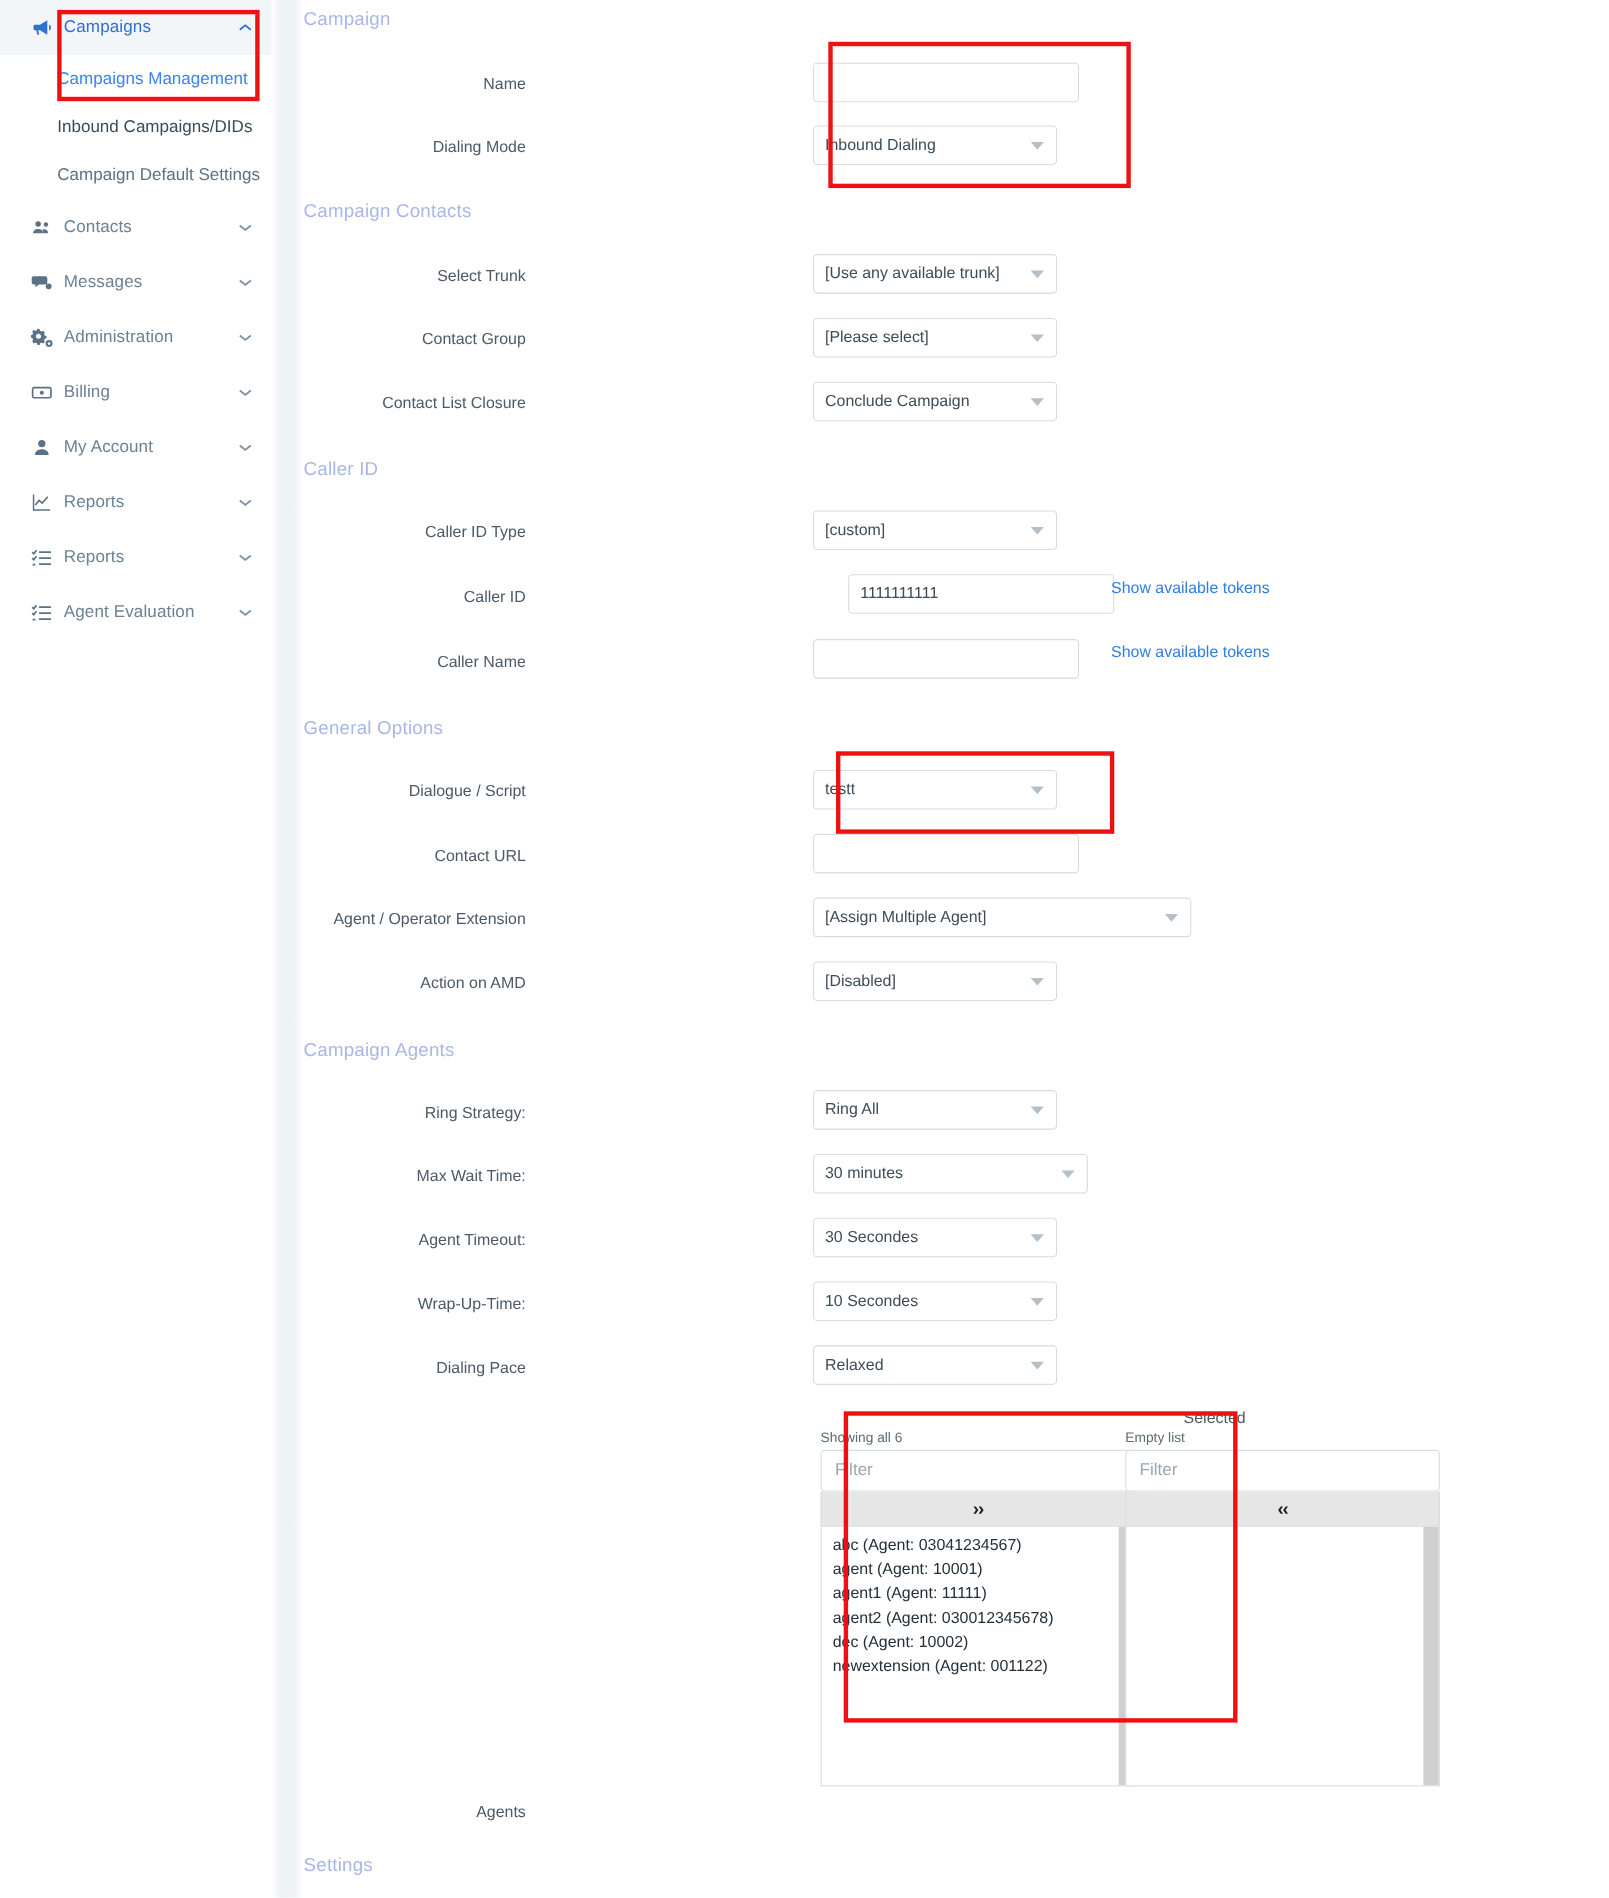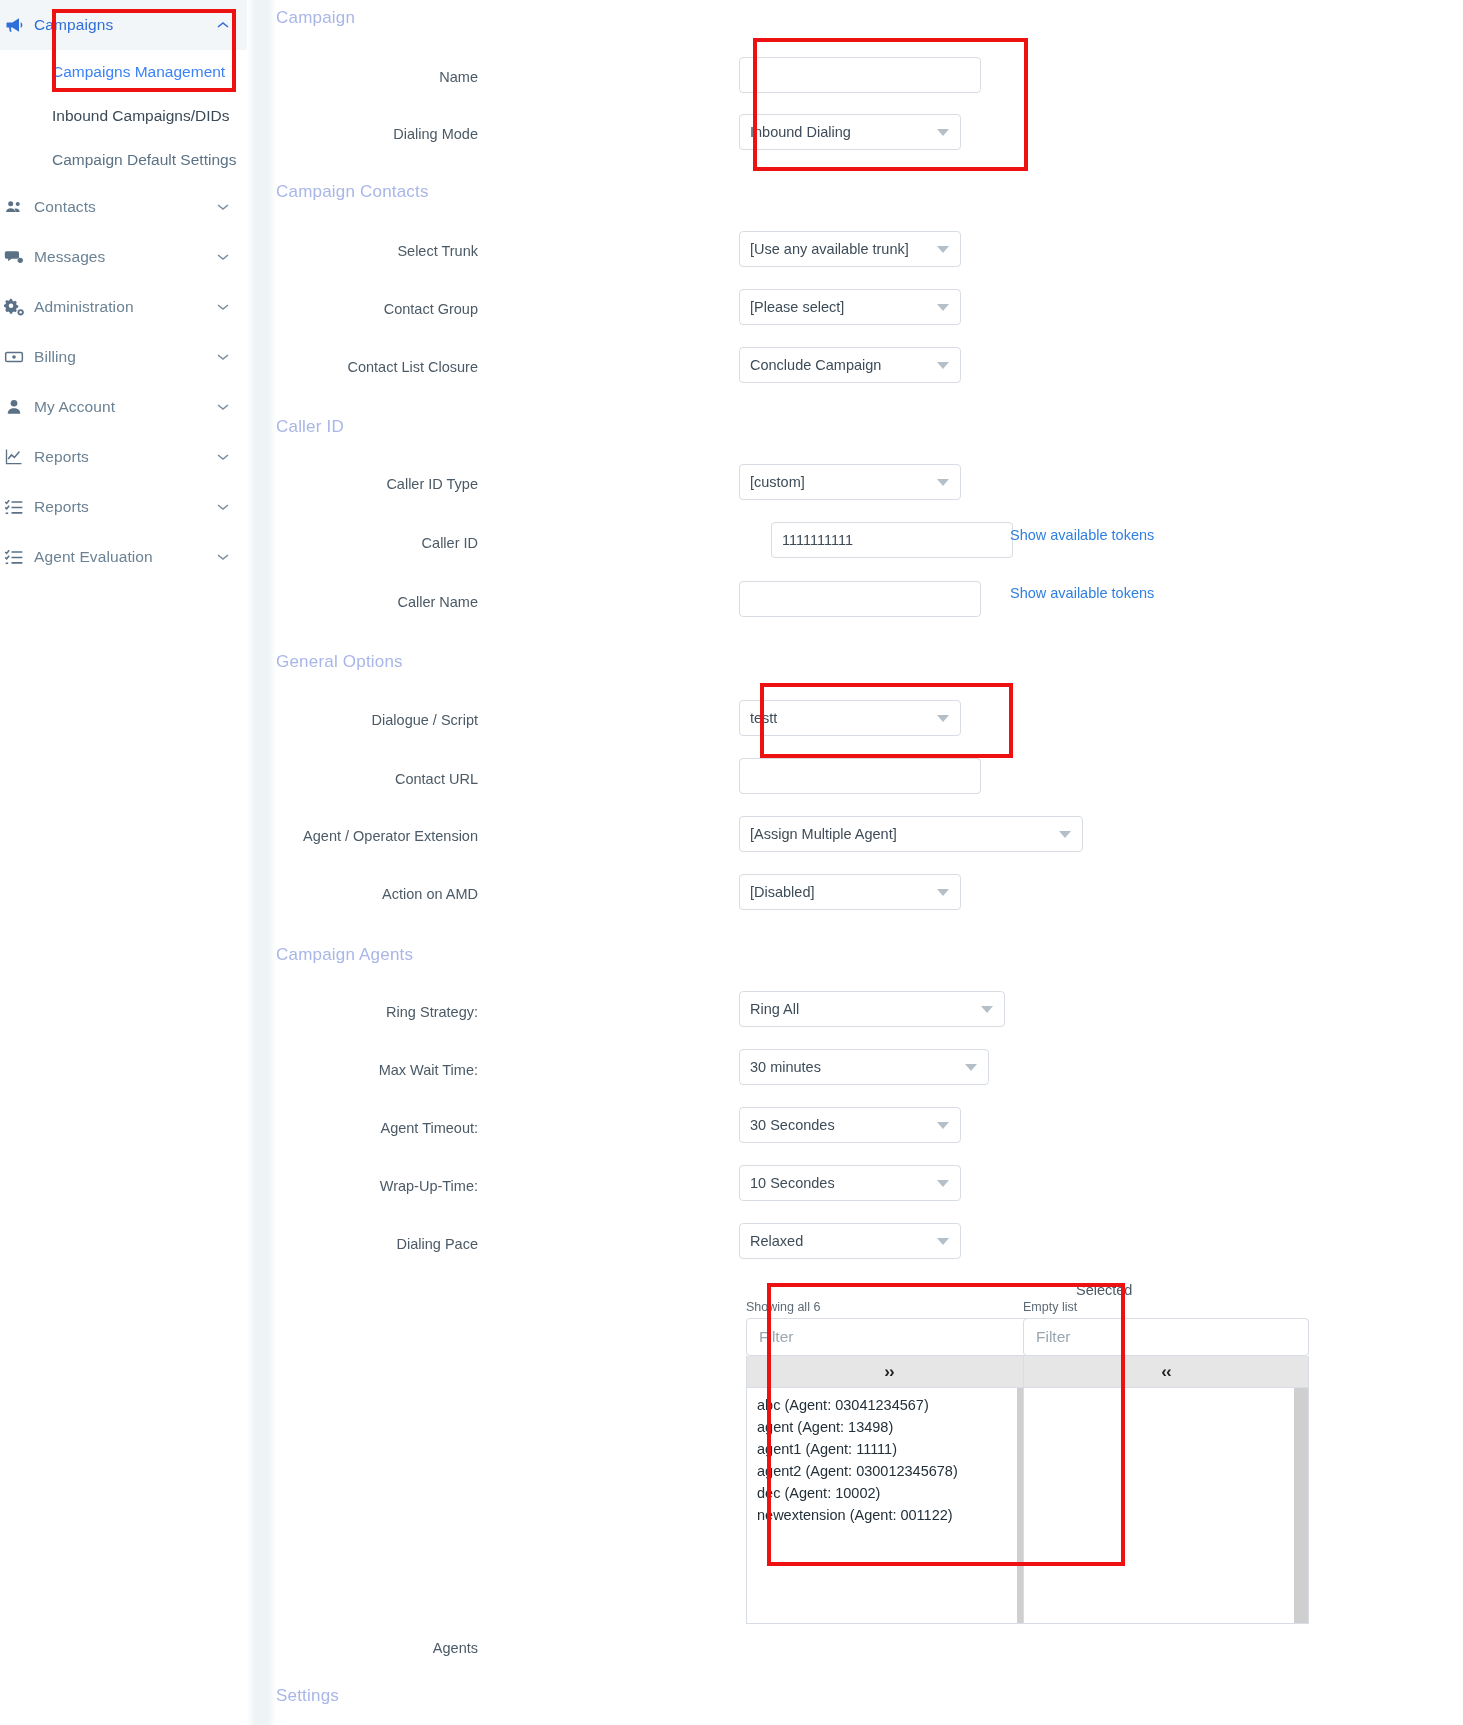--- a/index.html
+++ b/index.html
@@ -22,21 +22,21 @@
     width: 247px;
     height: 1725px;
     background: #ffffff;
     padding-top: 0px;
   }
   .nav-row {
     position: relative;
     height: 50px;
     display: flex;
     align-items: center;
-    padding-left: 4px;
+    padding-left: 28px;
     padding-right: 16px;
     cursor: pointer;
   }
   .nav-row.active-bg { background: #f2f6f9; }
   .nav-ico {
     width: 30px;
     flex: 0 0 30px;
     display: flex;
     align-items: center;
     justify-content: flex-start;
@@ -447,21 +447,21 @@
 
   <div class="field-label" style="left:0px; top:886px; width:202px;">Action on AMD</div>
   <div class="ctrl sel" style="left:463px; top:874px; width:222px;">
     <span class="val">[Disabled]</span>
     <span class="arrow"></span>
   </div>
 
   <div class="section-head" style="left:0px; top:945px;">Campaign Agents</div>
 
   <div class="field-label" style="left:0px; top:1004px; width:202px;">Ring Strategy:</div>
-  <div class="ctrl sel" style="left:463px; top:991px; width:266px;">
+  <div class="ctrl sel" style="left:463px; top:991px; width:222px;">
     <span class="val">Ring All</span>
     <span class="arrow"></span>
   </div>
 
   <div class="field-label" style="left:0px; top:1062px; width:202px;">Max Wait Time:</div>
   <div class="ctrl sel" style="left:463px; top:1049px; width:250px;">
     <span class="val">30 minutes</span>
     <span class="arrow"></span>
   </div>
 
@@ -488,21 +488,21 @@
   <div class="dl-title" style="left:524px; top:1282px;margin-top:48px;">Available</div>
   <div class="dl-count" style="left:470px; top:1300px;">Showing all 6</div>
   <div class="dl-filter" style="left:470px; top:1318px; width:286px;">
     <span>Filter</span>
   </div>
   <div class="dl-move" style="left:470px; top:1356px; width:286px;">››</div>
   <div class="dl-box" style="left:470px; top:1388px; width:286px; height:236px;">
     <div class="dl-scroll"></div>
     <div class="dl-list" id="available-list">
         <div class="dl-item">abc (Agent: 03041234567)</div>
-        <div class="dl-item">agent (Agent: 13498)</div>
+        <div class="dl-item">agent (Agent: 10001)</div>
         <div class="dl-item">agent1 (Agent: 11111)</div>
         <div class="dl-item">agent2 (Agent: 030012345678)</div>
         <div class="dl-item">dec (Agent: 10002)</div>
         <div class="dl-item">newextension (Agent: 001122)</div>
       </div>
   </div>
 
   <div class="dl-title" style="left:800px; top:1282px;">Selected</div>
   <div class="dl-count" style="left:747px; top:1300px;">Empty list</div>
   <div class="dl-filter" style="left:747px; top:1318px; width:286px;">

